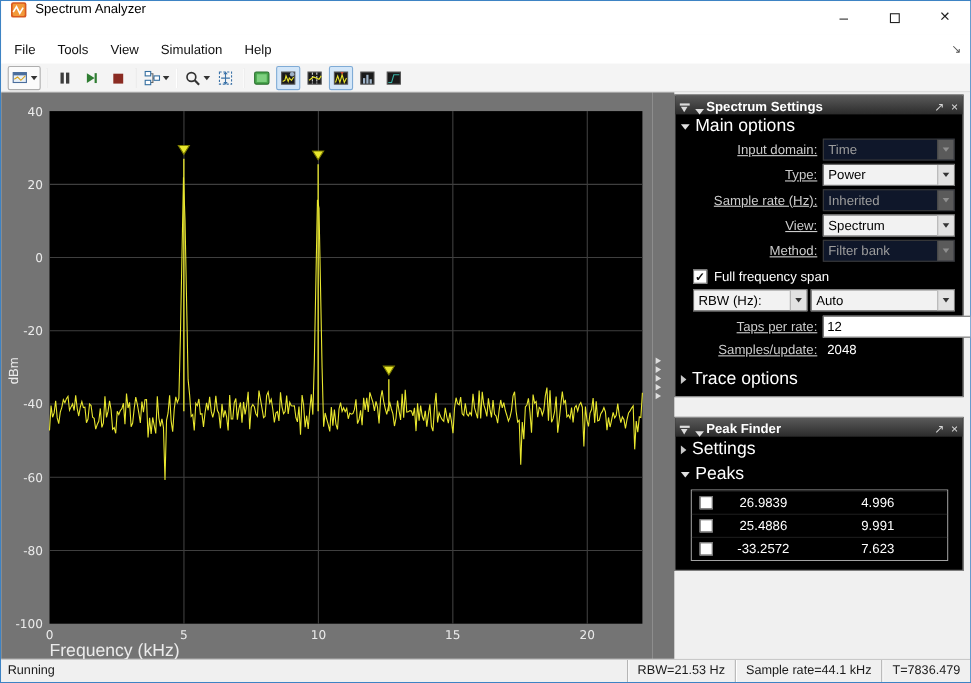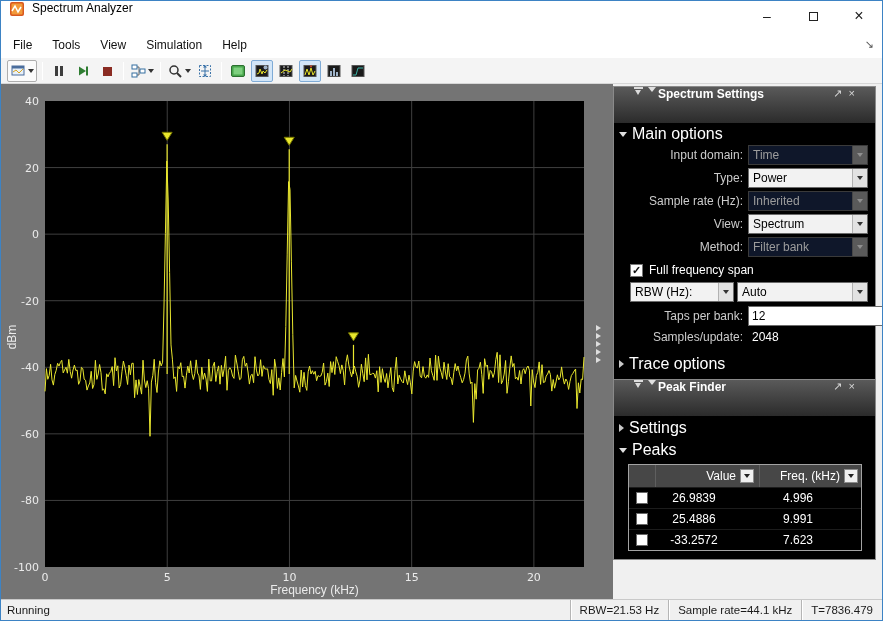--- a/index.html
+++ b/index.html
@@ -34,55 +34,55 @@
   .tb-sep { width:1px; height:18px; background:#c4c4c4; border-right:1px solid #fff; margin:0 4px; }
   .dd { font-size:0; margin-left:2px; width:0; height:0; border-left:3.5px solid transparent;
         border-right:3.5px solid transparent; border-top:4px solid #333; }
 
   
   .content { position:absolute; top:83px; left:0; right:0; bottom:21px; background:#f0f0f0; }
 
   .plot-region { position:absolute; left:0; top:0; width:592px; height:100%; background:#747474; }
   .plot-region svg { display:block; }
   .plot-region svg text { font-family:"DejaVu Sans", sans-serif; }
-  .xaxis-title { position:absolute; left:44px; width:539px; top:499px; text-align:center;
-                 color:#ebebeb; font-size:12px; }
+  .xaxis-title { position:absolute; left:44px; width:539px; top:499px; 
+                 color:#ebebeb; font-size:16px; }
   .yaxis-title { position:absolute; left:-9px; top:246px; width:40px; text-align:center;
                  color:#ebebeb; font-size:12px; transform:rotate(-90deg); }
 
   .splitter { position:absolute; left:592px; top:0; width:20px; height:100%; background:#747474;
               display:flex; flex-direction:column; align-items:flex-start; padding-left:3px; }
   .split-arrows { margin-top:240px; display:flex; flex-direction:column; }
   .split-arrow { width:0; height:0; border-top:3px solid transparent; border-bottom:3px solid transparent;
                  border-left:5px solid #dedede; margin:1px 0; }
 
   .side { position:absolute; left:612px; top:0; width:269px; height:100%; }
 
   
   .panel { position:absolute; left:0; width:263px; background:#000; border:1px solid #8a8a8a; }
-  .panel-header { height:36px; background:linear-gradient(#5a5a5a,#2b2b2b); display:flex;
-                  align-items:flex-start; padding:0 20px; }
+  .panel-header { height:17px; background:linear-gradient(#5a5a5a,#2b2b2b); display:flex;
+                  align-items:flex-end; padding:0 4px; }
   .panel-title { color:#fff; font-weight:bold; font-size:12px; margin-left:2px; }
   .pin-icon { display:inline-block; width:9px; height:10px; position:relative; margin-right:5px; }
   .pin-icon::before { content:""; position:absolute; top:0; left:0; width:9px; height:2px; background:#dcdcdc; }
   .pin-icon::after { content:""; position:absolute; top:3px; left:1px; width:0; height:0;
                      border-left:3.5px solid transparent; border-right:3.5px solid transparent;
                      border-top:5px solid #dcdcdc; }
   .tri-down { width:0; height:0; border-left:4px solid transparent; border-right:4px solid transparent;
               border-top:5px solid #e0e0e0; }
   .tri-right { width:0; height:0; border-top:4px solid transparent; border-bottom:4px solid transparent;
                border-left:5px solid #c8c8c8; }
   .hdr-spacer { flex:1; }
   .hdr-ico { color:#d8d8d8; font-size:11px; margin-left:6px; }
 
   .section-row { height:18px; display:flex; align-items:center; padding-left:5px; margin-top:2px; }
   .section-row .label { color:#fff; font-size:16px; margin-left:5px; }
 
   .form-row { height:23px; display:flex; align-items:center; padding-right:7px; }
-  .form-label { flex:0 0 134px; text-align:right; padding-right:5px; color:#cccccc; font-size:12px; }
+  .form-label { flex:0 0 134px; text-align:right; padding-right:5px; color:#cccccc; font-size:12px;text-decoration:underline; }
   .combo { flex:1; height:20px; display:flex; align-items:center; background:#f2f2f2;
            border:1px solid #6b6b6b; }
   .combo-value { flex:1; font-size:12px; color:#000; padding-left:4px; white-space:nowrap;
                  overflow:hidden; }
   .combo-arrowbox { width:15px; height:100%; display:flex; align-items:center; justify-content:center;
                     background:#e2e2e2; border-left:1px solid #b2b2b2; }
   .combo-arrowbox::after { content:""; width:0; height:0; border-left:3.5px solid transparent;
                            border-right:3.5px solid transparent; border-top:4px solid #333; }
   .combo.disabled { background:#0f172a; border-color:#3a3a3a; }
   .combo.disabled .combo-value { color:#9c9c9c; }
@@ -372,21 +372,21 @@
             <span class="combo-value">RBW (Hz):</span>
             <span class="combo-arrowbox"></span>
           </div>
           <div class="combo">
             <span class="combo-value">Auto</span>
             <span class="combo-arrowbox"></span>
           </div>
         </div>
 
         <div class="form-row">
-          <span class="form-label">Taps per bank:</span>
+          <span class="form-label">Taps per rate:</span>
           <input class="text-input" value="12" style="">
         </div>
 
         <div class="form-row" style="height:20px;">
           <span class="form-label">Samples/update:</span>
           <span class="value-text">2048</span>
         </div>
 
         <div class="section-row" style="margin-top:8px; margin-bottom:6px;">
           <span class="tri-right"></span>
@@ -407,31 +407,20 @@
         <div class="section-row" style="height:20px;text-align:center;">
           <span class="tri-right"></span>
           <span class="label">Settings</span>
         </div>
         <div class="section-row" style="height:20px;">
           <span class="tri-down"></span>
           <span class="label">Peaks</span>
         </div>
 
         <div class="peak-table">
-          <div class="pt-header">
-            <span class="pt-hcell chk"></span>
-            <span class="pt-hcell c1">
-              <span>Value</span>
-              <span class="filter-btn"></span>
-            </span>
-            <span class="pt-hcell c2">
-              <span>Freq. (kHz)</span>
-              <span class="filter-btn"></span>
-            </span>
-          </div>
           <div class="pt-row">
             <span class="pt-cell chk">
                 <span class="row-checkbox"></span>
               </span>
             <span class="pt-cell num">26.9839</span>
             <span class="pt-cell num">4.996</span>
           </div>
           <div class="pt-row">
             <span class="pt-cell chk">
                 <span class="row-checkbox"></span>

